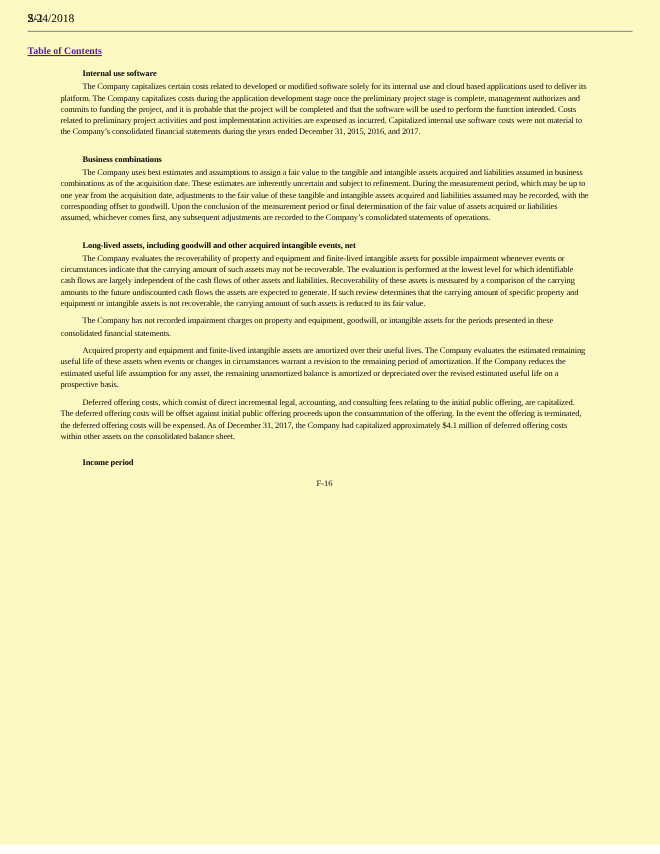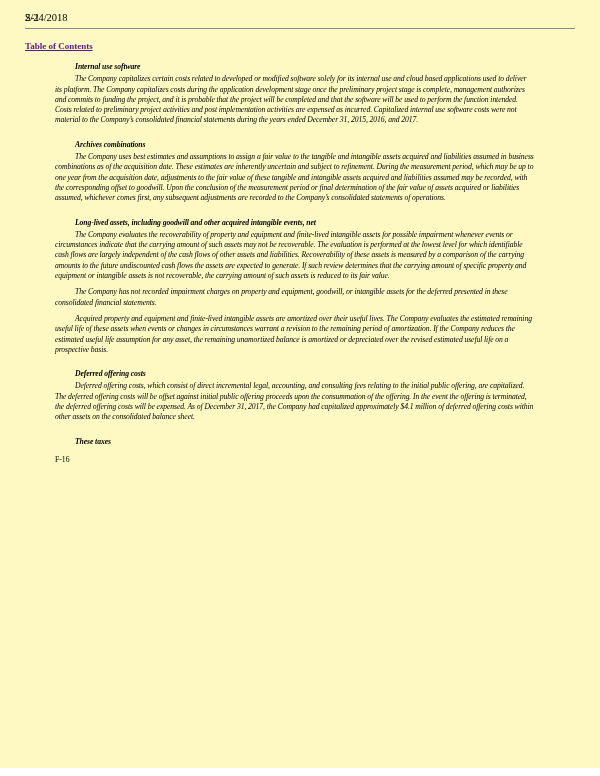--- a/index.html
+++ b/index.html
@@ -57,33 +57,31 @@
     top: 62px;
     left: 55px;
     width: 480px;
     font-size: 7.7px;
     line-height: 10.3px;
     letter-spacing: -0.1px;
     text-align: left;
   }
   .section-heading {
     font-weight: bold;
-    font-style: italic;
     margin: 14px 0 2px 20px;
   }
   .section:first-child .section-heading {
     margin-top: 0;
   }
   .para {
     margin: 0 0 6px 0;
     text-indent: 20px;
-    font-style: italic;
   }
   .page-number {
-    text-align: left;
+    text-align: center;
     margin-top: 8px;
     letter-spacing: 0;
   }
   .doc-footer {
     position: absolute;
     left: 25px;
     right: 25px;
     top: 780px;
     font-size: 8px;
     display: flex;
@@ -104,35 +102,34 @@
 
   <a class="toc-link" href="#" style="color: rgb(85, 26, 139);">Table of Contents</a>
 
   <div class="content">
     <div id="sections-root">
         <div class="section">
           <div class="section-heading">Internal use software</div>
           <p class="para">The Company capitalizes certain costs related to developed or modified software solely for its internal use and cloud based applications used to deliver its platform. The Company capitalizes costs during the application development stage once the preliminary project stage is complete, management authorizes and commits to funding the project, and it is probable that the project will be completed and that the software will be used to perform the function intended. Costs related to preliminary project activities and post implementation activities are expensed as incurred. Capitalized internal use software costs were not material to the Company’s consolidated financial statements during the years ended December 31, 2015, 2016, and 2017.</p>
         </div>
         <div class="section">
-          <div class="section-heading">Archives combinations</div>
+          <div class="section-heading">Business combinations</div>
           <p class="para">The Company uses best estimates and assumptions to assign a fair value to the tangible and intangible assets acquired and liabilities assumed in business combinations as of the acquisition date. These estimates are inherently uncertain and subject to refinement. During the measurement period, which may be up to one year from the acquisition date, adjustments to the fair value of these tangible and intangible assets acquired and liabilities assumed may be recorded, with the corresponding offset to goodwill. Upon the conclusion of the measurement period or final determination of the fair value of assets acquired or liabilities assumed, whichever comes first, any subsequent adjustments are recorded to the Company’s consolidated statements of operations.</p>
         </div>
         <div class="section">
           <div class="section-heading">Long-lived assets, including goodwill and other acquired intangible events, net</div>
           <p class="para">The Company evaluates the recoverability of property and equipment and finite-lived intangible assets for possible impairment whenever events or circumstances indicate that the carrying amount of such assets may not be recoverable. The evaluation is performed at the lowest level for which identifiable cash flows are largely independent of the cash flows of other assets and liabilities. Recoverability of these assets is measured by a comparison of the carrying amounts to the future undiscounted cash flows the assets are expected to generate. If such review determines that the carrying amount of specific property and equipment or intangible assets is not recoverable, the carrying amount of such assets is reduced to its fair value.</p>
-          <p class="para">The Company has not recorded impairment charges on property and equipment, goodwill, or intangible assets for the deferred presented in these consolidated financial statements.</p>
+          <p class="para">The Company has not recorded impairment charges on property and equipment, goodwill, or intangible assets for the periods presented in these consolidated financial statements.</p>
           <p class="para">Acquired property and equipment and finite-lived intangible assets are amortized over their useful lives. The Company evaluates the estimated remaining useful life of these assets when events or changes in circumstances warrant a revision to the remaining period of amortization. If the Company reduces the estimated useful life assumption for any asset, the remaining unamortized balance is amortized or depreciated over the revised estimated useful life on a prospective basis.</p>
         </div>
         <div class="section">
-          <div class="section-heading">Deferred offering costs</div>
           <p class="para">Deferred offering costs, which consist of direct incremental legal, accounting, and consulting fees relating to the initial public offering, are capitalized. The deferred offering costs will be offset against initial public offering proceeds upon the consummation of the offering. In the event the offering is terminated, the deferred offering costs will be expensed. As of December 31, 2017, the Company had capitalized approximately $4.1 million of deferred offering costs within other assets on the consolidated balance sheet.</p>
         </div>
         <div class="section">
-          <div class="section-heading">These taxes</div>
+          <div class="section-heading">Income period</div>
         </div>
       </div>
     <div class="page-number">F-16</div>
   </div>
 
   <div class="doc-footer">
     <span>https://www.sec.gov/Archives/edgar/data/1467623/000119312518055809/d451946ds1.htm</span>
     <span>206/235</span>
   </div>
 

